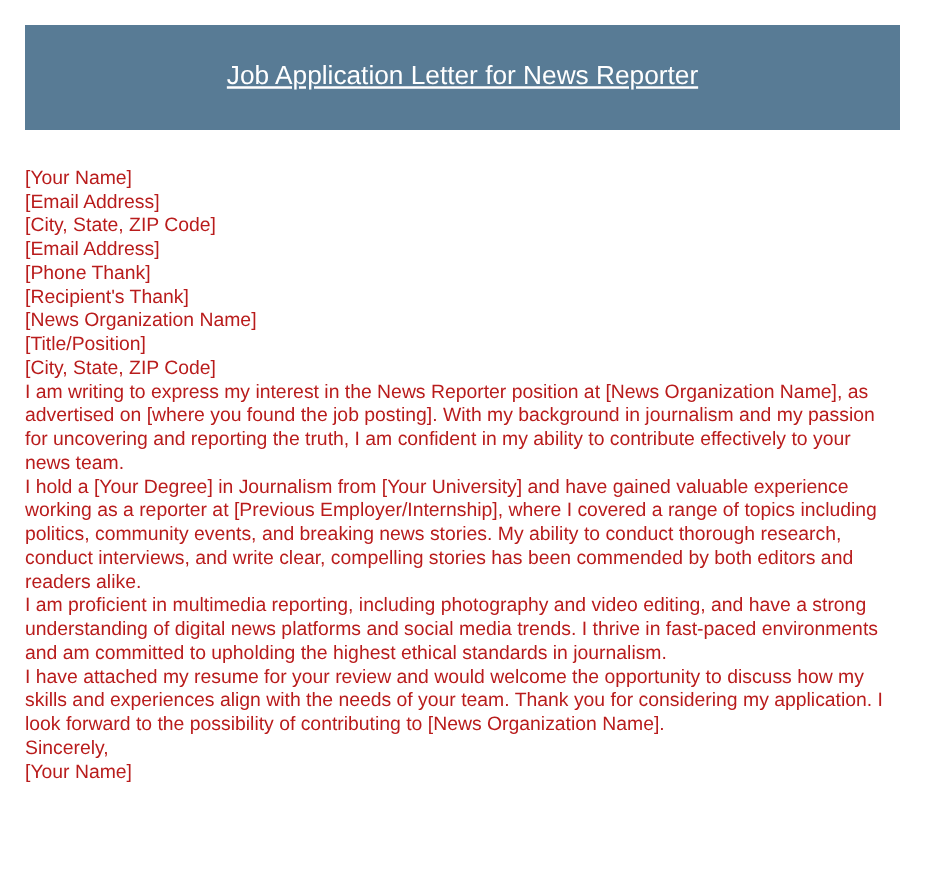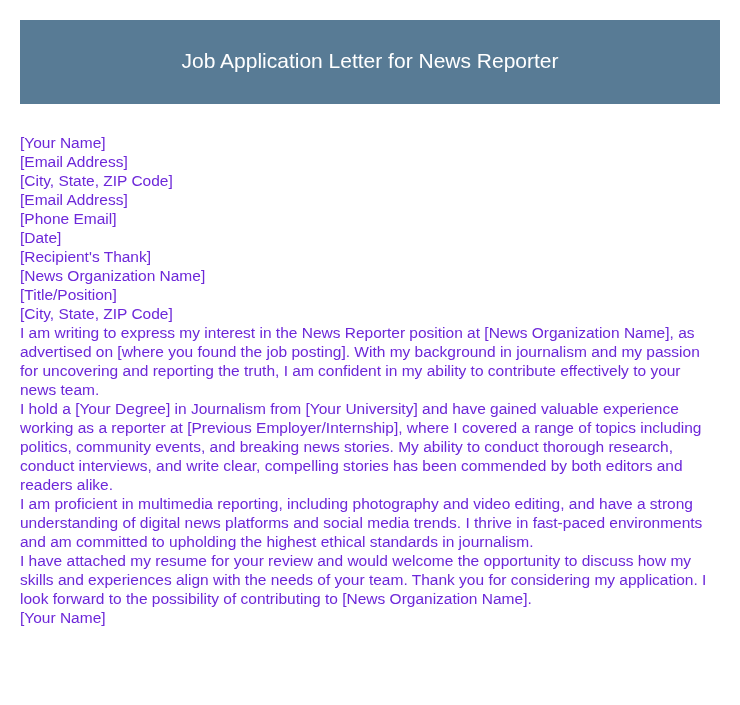--- a/index.html
+++ b/index.html
@@ -23,27 +23,28 @@
       background: #587b95;
       display: flex;
       align-items: center;
       justify-content: center;
     }
     .header-title {
       color: #ffffff;
       font-size: 21px;
       letter-spacing: 0;
       margin-top: -2px;
+      text-decoration: underline;
     }
     .letter {
       position: absolute;
       left: 20px;
       top: 133px;
       width: 700px;
-      color: #6d28d9;
+      color: #b91c1c;
       font-size: 15.5px;
       line-height: 19px;
     }
     .line, .para {
       margin: 0;
       display: block;
       white-space: normal;
     }
   </style>
 </head>
@@ -51,24 +52,24 @@
 
 <div class="header">
   <span class="header-title">Job Application Letter for News Reporter</span>
 </div>
 
 <div class="letter">
   <span class="line">[Your Name]</span>
   <span class="line">[Email Address]</span>
   <span class="line">[City, State, ZIP Code]</span>
   <span class="line">[Email Address]</span>
-  <span class="line">[Phone Email]</span>
-  <span class="line">[Date]</span>
+  <span class="line">[Phone Thank]</span>
   <span class="line">[Recipient's Thank]</span>
   <span class="line">[News Organization Name]</span>
   <span class="line">[Title/Position]</span>
   <span class="line">[City, State, ZIP Code]</span>
   <p class="para">I am writing to express my interest in the News Reporter position at [News Organization Name], as advertised on [where you found the job posting]. With my background in journalism and my passion for uncovering and reporting the truth, I am confident in my ability to contribute effectively to your news team.</p>
   <p class="para">I hold a [Your Degree] in Journalism from [Your University] and have gained valuable experience working as a reporter at [Previous Employer/Internship], where I covered a range of topics including politics, community events, and breaking news stories. My ability to conduct thorough research, conduct interviews, and write clear, compelling stories has been commended by both editors and readers alike.</p>
   <p class="para">I am proficient in multimedia reporting, including photography and video editing, and have a strong understanding of digital news platforms and social media trends. I thrive in fast-paced environments and am committed to upholding the highest ethical standards in journalism.</p>
   <p class="para">I have attached my resume for your review and would welcome the opportunity to discuss how my skills and experiences align with the needs of your team. Thank you for considering my application. I look forward to the possibility of contributing to [News Organization Name].</p>
+  <span class="line">Sincerely,</span>
   <span class="line">[Your Name]</span>
 </div>
 
 </body></html>

